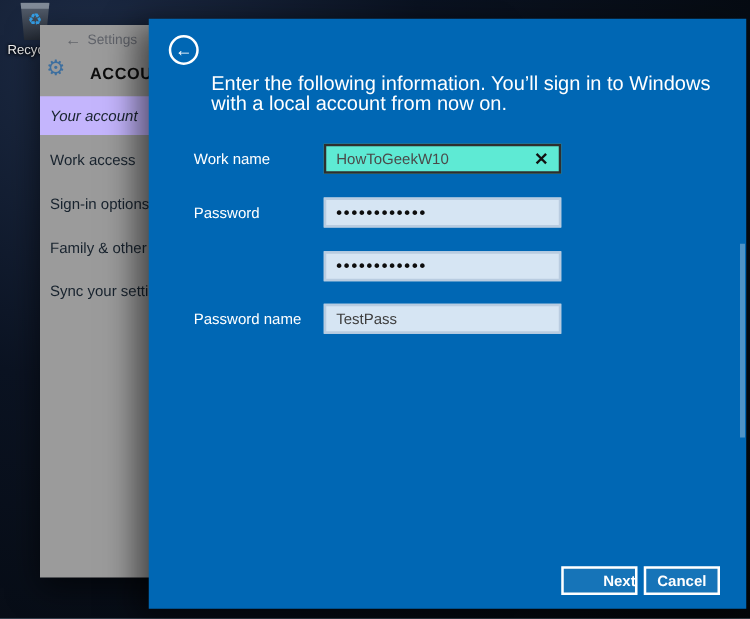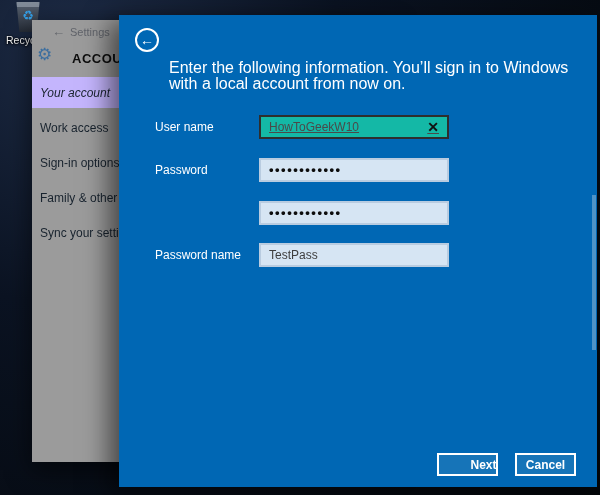--- a/index.html
+++ b/index.html
@@ -53,31 +53,31 @@
   }
   .dlg-title { position:absolute; left:50px; top:13px; font-size:21px; font-weight:400; white-space:nowrap; }
   .dlg-subtitle { position:absolute; left:50px; top:45px; width:408px; font-size:16px; line-height:16px; }
 
   .form-label { position:absolute; left:36px; font-size:12px; white-space:nowrap; }
   .lbl1 { top:105px; } .lbl2 { top:148px; } .lbl3 { top:191px; } .lbl4 { top:233px; }
 
   .field { position:absolute; left:140px; width:190px; height:24px;
            display:flex; align-items:center; padding:0 8px; font-size:12px; }
   .fld1 { top:100px; } .fld2 { top:143px; } .fld3 { top:186px; } .fld4 { top:228px; }
-  .field.white { background:#14b8a6; border:2px solid #2e2e2e; color:#4a4a4a;text-decoration:underline; }
+  .field.white { background:#5eead4; border:2px solid #2e2e2e; color:#4a4a4a; }
   .field.light { background:#d6e5f3; border:2px solid #b9cce0; color:#3e3e3e; }
   .dots { font-size:13px; font-weight:700; letter-spacing:1.5px; color:#0d0d0d;
           transform:translateY(-1px); }
   .clear-x { margin-left:auto; color:#111; font-size:14px; font-weight:700; cursor:pointer; }
 
   .btn { position:absolute; top:438px; width:61px; height:23px;
          border:2px solid #fff; background:#1674b8; color:#fff;
          font-size:12px; font-weight:600; font-family:"Liberation Sans",sans-serif;
          display:flex; align-items:center; justify-content:center; cursor:pointer; }
-  .btn-next   { left:318px;padding-left:32px; }
+  .btn-next   { left:330px;padding-left:32px; }
   .btn-cancel { left:396px; }
 
   .scroll-thumb { position:absolute; right:1px; top:180px; width:4px; height:155px;
                   background:rgba(205,220,232,.38); }
 </style>
 </head>
 <body>
 
 <div class="recycle-bin">
   <div class="bin-body">
@@ -110,21 +110,21 @@
     </div>
   </div>
 </div>
 
 <div class="dialog">
   <div class="dlg-back">
     <span>←</span>
   </div>
   <div class="dlg-subtitle">Enter the following information. You’ll sign in to Windows with a local account from now on.</div>
 
-  <div class="form-label lbl1">User name</div>
+  <div class="form-label lbl1">Work name</div>
   <div class="field white fld1">
     <span>HowToGeekW10</span>
     <span class="clear-x">✕</span>
   </div>
 
   <div class="form-label lbl2">Password</div>
   <div class="field light fld2">
     <span class="dots">••••••••••••</span>
   </div>
 

